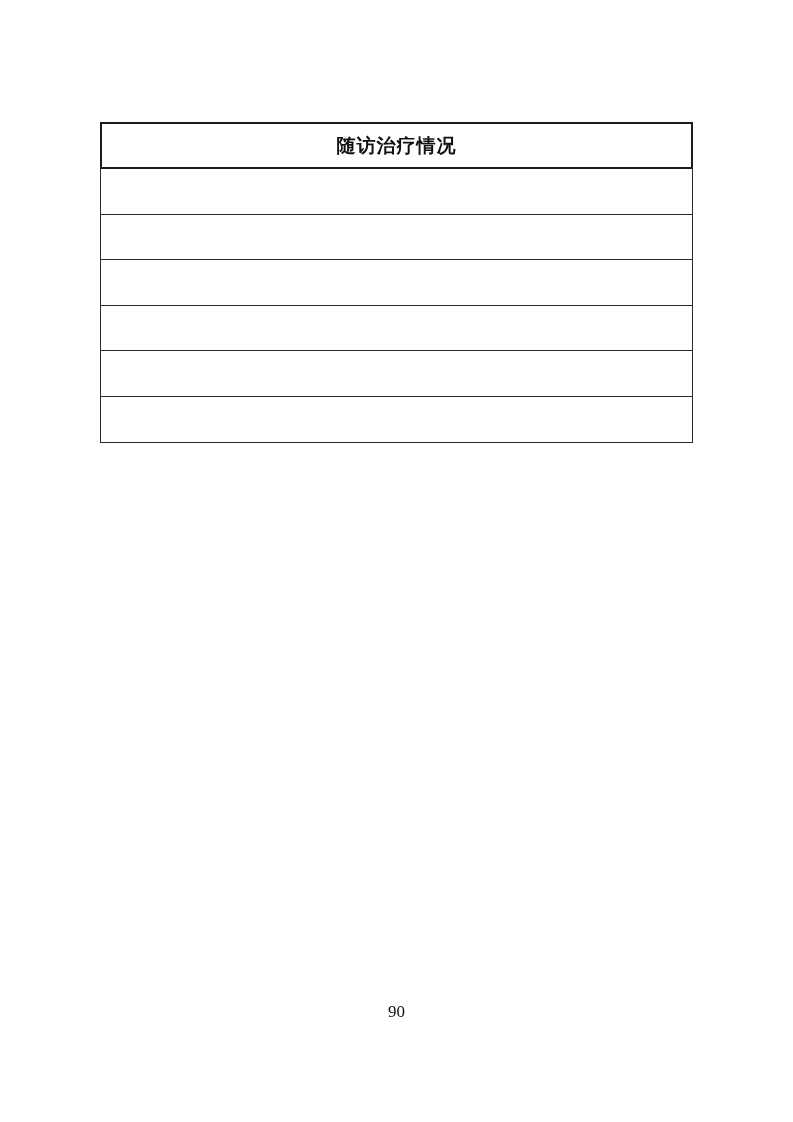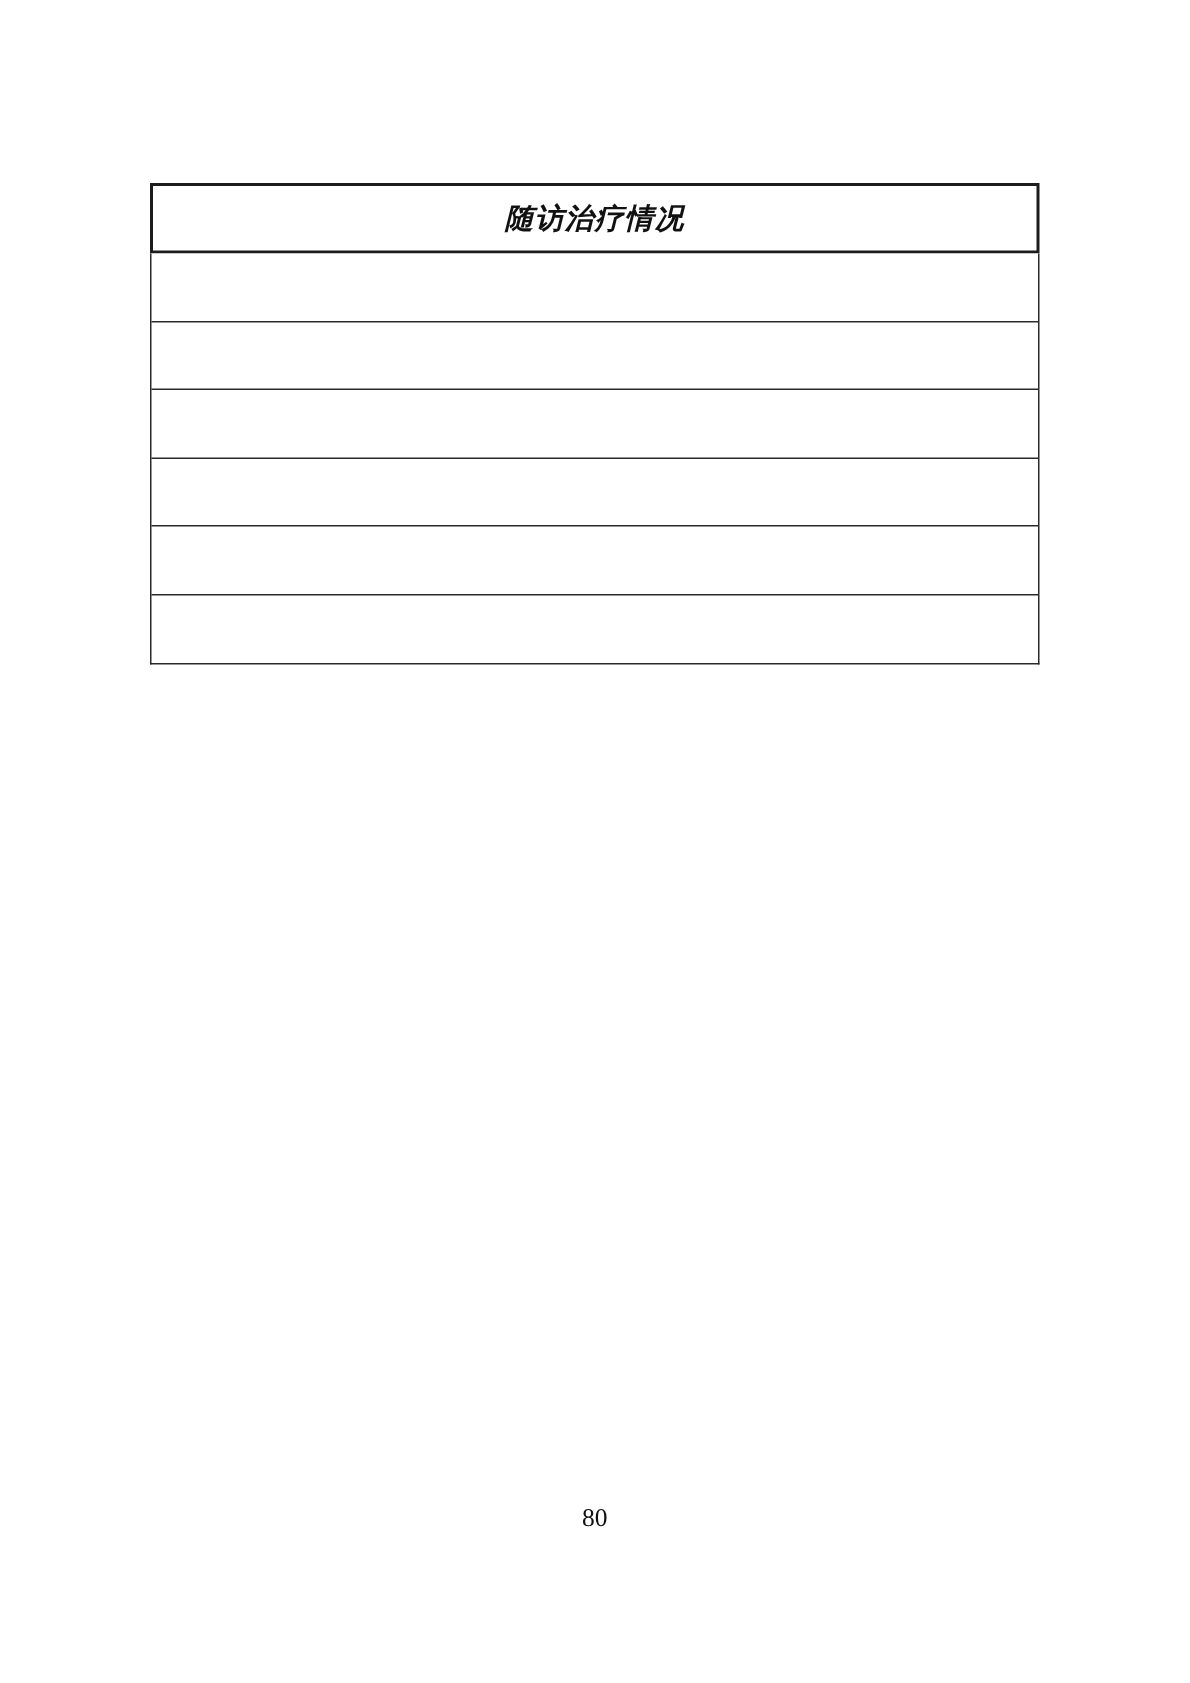--- a/index.html
+++ b/index.html
@@ -14,21 +14,20 @@
     background: #ffffff;
     font-family: "Liberation Serif", "DejaVu Serif", serif;
     color: #111111;
     overflow: hidden;
   }
   .tbl {
     position: absolute;
     left: 100px;
     width: 593px;
     box-sizing: border-box;
-    font-style: italic;
   }
   .tbl-header {
     box-sizing: border-box;
     width: 100%;
     height: 47px;
     border: 2.5px solid #1c1c1c;
     display: flex;
     align-items: center;
     justify-content: center;
     font-family: "Liberation Sans", "DejaVu Sans", sans-serif;
@@ -100,15 +99,15 @@
       </div>
 
       <div class="tbl-row">
         
       </div>
 
     </div>
   </div>
 
 
-  <div class="page-number">80</div>
+  <div class="page-number">90</div>
 
 </div>
 
 </body></html>

